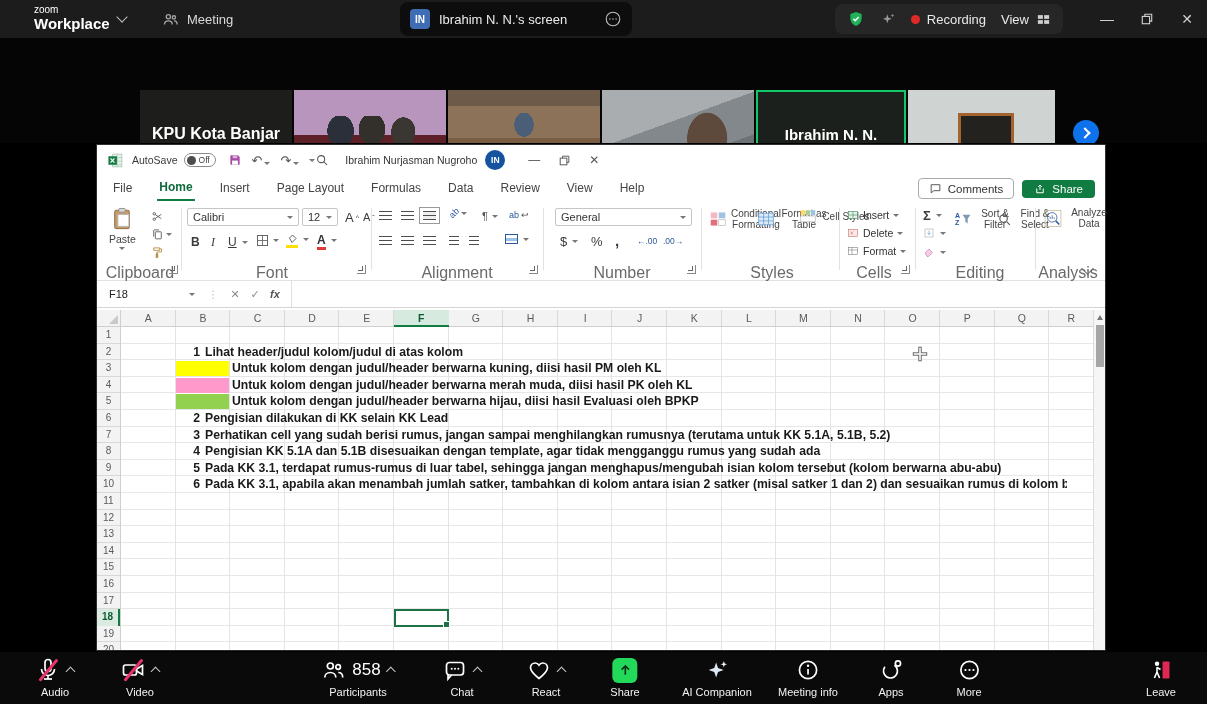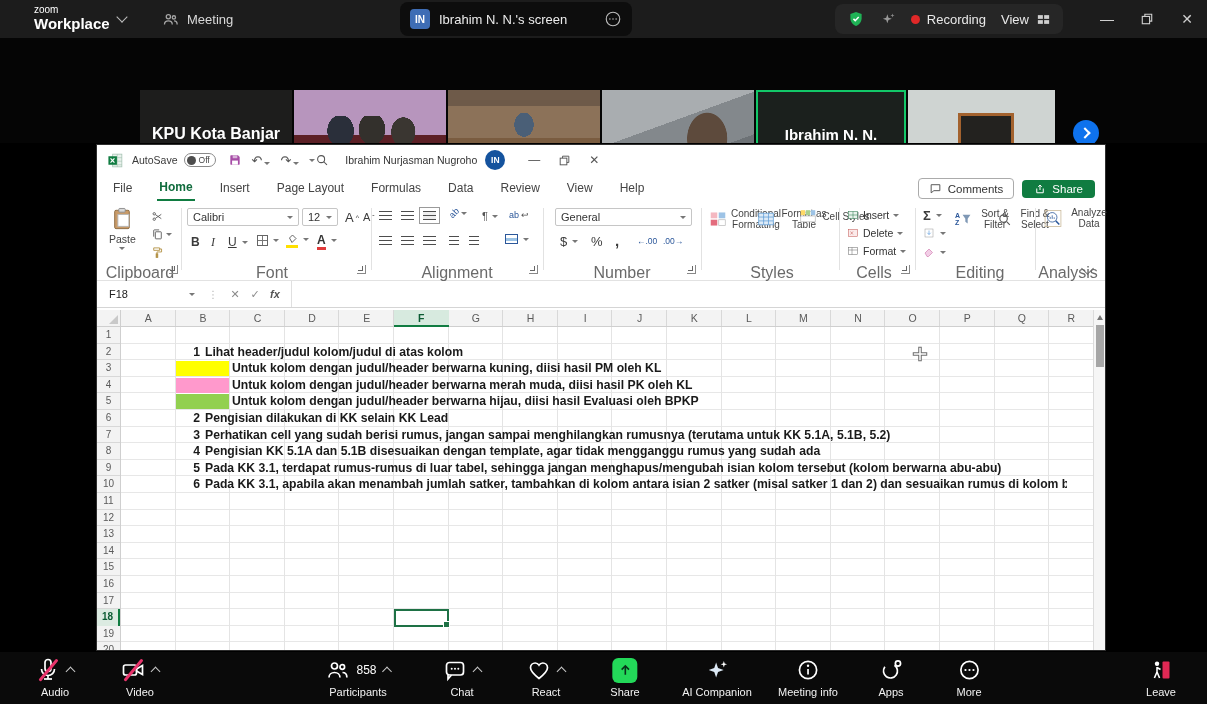--- a/index.html
+++ b/index.html
@@ -124,21 +124,21 @@
   
   .toolbar{position:absolute;left:0;top:652px;width:1207px;height:52px;background:#0a0a0a;z-index:30}
   .tb{position:absolute;top:5px;transform:translateX(-50%);display:flex;flex-direction:column;align-items:center;gap:3px;color:#f2f2f2}
   .tb .lab{font-size:11px;line-height:12px;white-space:nowrap}
   .tb-top{display:flex;align-items:center;gap:7px;height:26px}
   .chev-up{width:7px;height:7px;border-right:1.7px solid #c9c9c9;border-top:1.7px solid #c9c9c9;transform:rotate(-45deg);margin-top:3px}
   .iconwrap{position:relative;width:24px;height:24px}
   .iconwrap svg{width:24px;height:24px}
   .bigslash{position:absolute;left:11px;top:-2px;width:2.6px;height:28px;transform:rotate(40deg);border-radius:2px}
   .sharebox{width:25px;height:25px;border-radius:6px;display:flex;align-items:center;justify-content:center}
-  .count{font-size:12px;color:#fff}
+  .count{font-size:17px;color:#fff}
 </style>
 </head>
 <body>
 
 <header class="topbar">
   <div class="brand">
     <span class="z1">zoom</span>
     <span class="z2">Workplace</span>
   </div>
   <span class="brand-chev chev-dn"></span>

